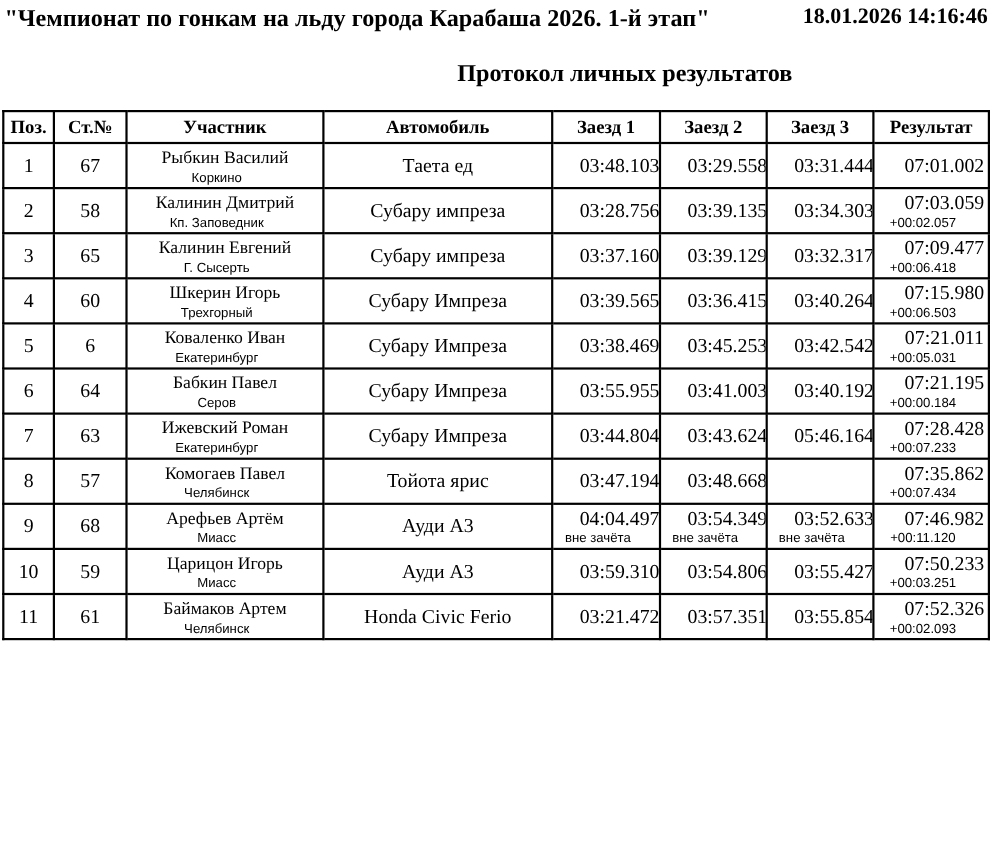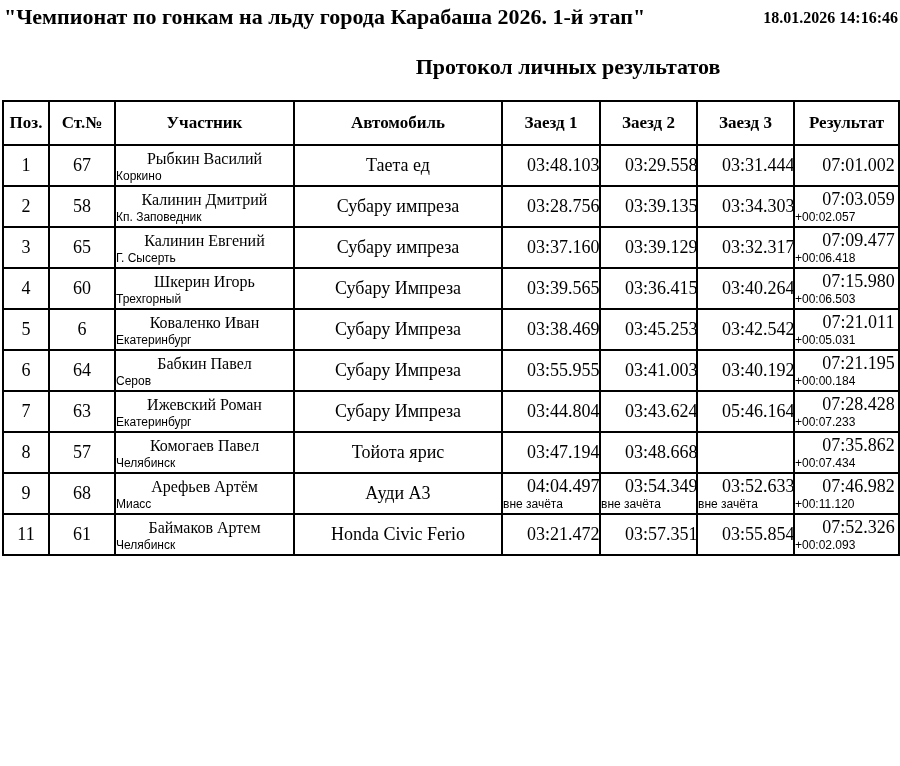--- a/index.html
+++ b/index.html
@@ -14,44 +14,44 @@
 
   .header-flex {
     display: flex; justify-content: space-between; align-items: flex-end;
     width: 896px; margin-top: 2px;
   }
   .title {
     width: 648px; font-size: 22px; font-weight: bold; line-height: 26px;
     margin: 0 0 0 2px;
   }
   .datetime {
-    font-size: 16px; font-weight: bold; white-space: nowrap;
+    font-size: 20px; font-weight: bold; white-space: nowrap;
     padding-bottom: 3px;
   }
   .subtitle {
     text-align: center; font-size: 22px; font-weight: bold;
     margin: 24px 0 0 0; position: relative; left: 118px; line-height: 26px;
   }
   .class-line { font-size: 17px; margin: 28px 0 0 2px; line-height: 20px; }
 
   table.results {
     border-collapse: collapse; table-layout: fixed;
     width: 896px; margin-top: 20px;
   }
   th, td { border: 2px solid #000; padding: 0; overflow: hidden; }
-  th { font-size: 17px; font-weight: bold; height: 44px; text-align: center; }
+  th { font-size: 17px; font-weight: bold; height: 29px; text-align: center; }
   td {
     height: 41px; font-size: 18px; text-align: center; vertical-align: middle;
     line-height: 21px;
   }
   td.participant .pname { font-size: 16px; line-height: 21px; text-align: center; }
   .small {
     font-family: "Liberation Sans", sans-serif;
     font-size: 12px; line-height: 14px;
-    text-align: left; padding-right: 15px; font-weight: normal;
+    text-align: center; padding-right: 15px; font-weight: normal;
   }
   .time { line-height: 21px; margin-left: 24px; }
 
   .footer-line { font-size: 18px; margin: 21px 0 0 2px; line-height: 21px; }
 </style>
 </head>
 <body>
 
 <div class="page">
 
@@ -279,20 +279,42 @@
           <td>
             <div class="time">03:52.633</div>
             <div class="small">вне зачёта</div>
           </td>
           <td>
             <div class="time">07:46.982</div>
             <div class="small">+00:11.120</div>
           </td>
         </tr>
         <tr>
+          <td>10</td>
+          <td>59</td>
+          <td class="participant">
+            <div class="pname">Царицон Игорь</div>
+            <div class="small">Миасс</div>
+          </td>
+          <td>Ауди А3</td>
+          <td>
+            <div class="time">03:59.310</div>
+          </td>
+          <td>
+            <div class="time">03:54.806</div>
+          </td>
+          <td>
+            <div class="time">03:55.427</div>
+          </td>
+          <td>
+            <div class="time">07:50.233</div>
+            <div class="small">+00:03.251</div>
+          </td>
+        </tr>
+        <tr>
           <td>11</td>
           <td>61</td>
           <td class="participant">
             <div class="pname">Баймаков Артем</div>
             <div class="small">Челябинск</div>
           </td>
           <td>Honda Civic Ferio</td>
           <td>
             <div class="time">03:21.472</div>
           </td>

